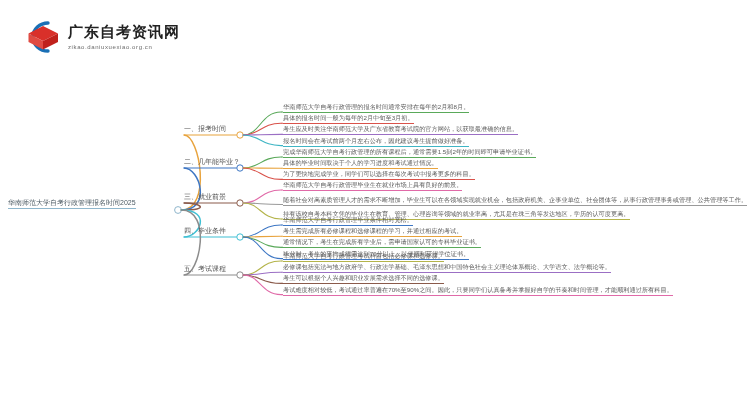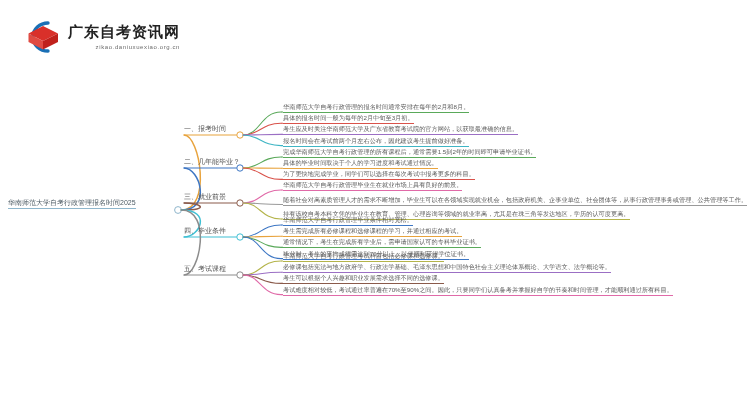--- a/index.html
+++ b/index.html
@@ -9,21 +9,21 @@
     font-family:"Liberation Sans","DejaVu Sans",sans-serif;
     overflow:hidden;
     position:relative;
   }
   #stage{position:relative;width:750px;height:410px;overflow:hidden;}
 
   
   .header{position:absolute;left:0;top:0;width:750px;height:80px;}
   .logo-wrap{position:absolute;left:22px;top:18px;display:flex;align-items:center;}
   .logo-mark{position:relative;width:40px;height:38px;flex:0 0 auto;}
-  .logo-text-block{margin-left:6px;display:flex;flex-direction:column;justify-content:center;text-align:right;}
+  .logo-text-block{margin-left:6px;display:flex;flex-direction:column;justify-content:center;}
   .logo-title{
     font-size:15px;font-weight:bold;color:#222;letter-spacing:1px;line-height:17px;
     font-family:"Liberation Sans","DejaVu Sans",sans-serif;white-space:nowrap;
   }
   .logo-sub{
     font-size:6px;color:#6b6b6b;letter-spacing:.6px;line-height:9px;margin-top:3px;white-space:nowrap;
     font-family:"Liberation Sans","DejaVu Sans",sans-serif;
   }
 
   

